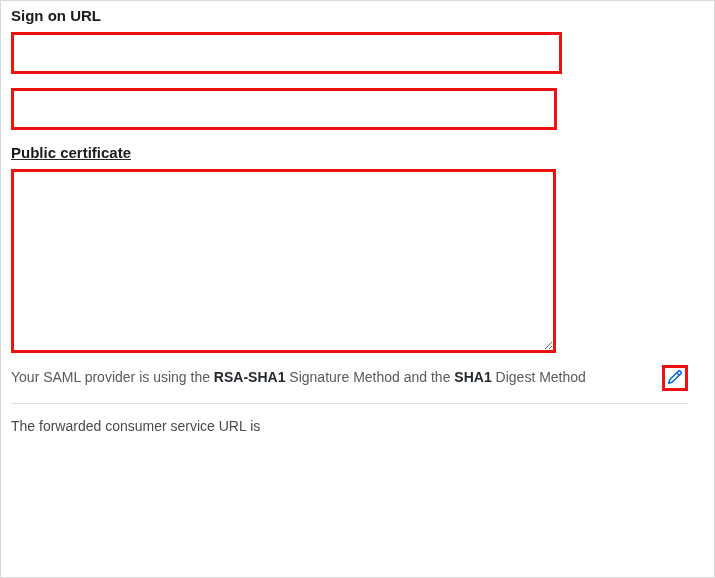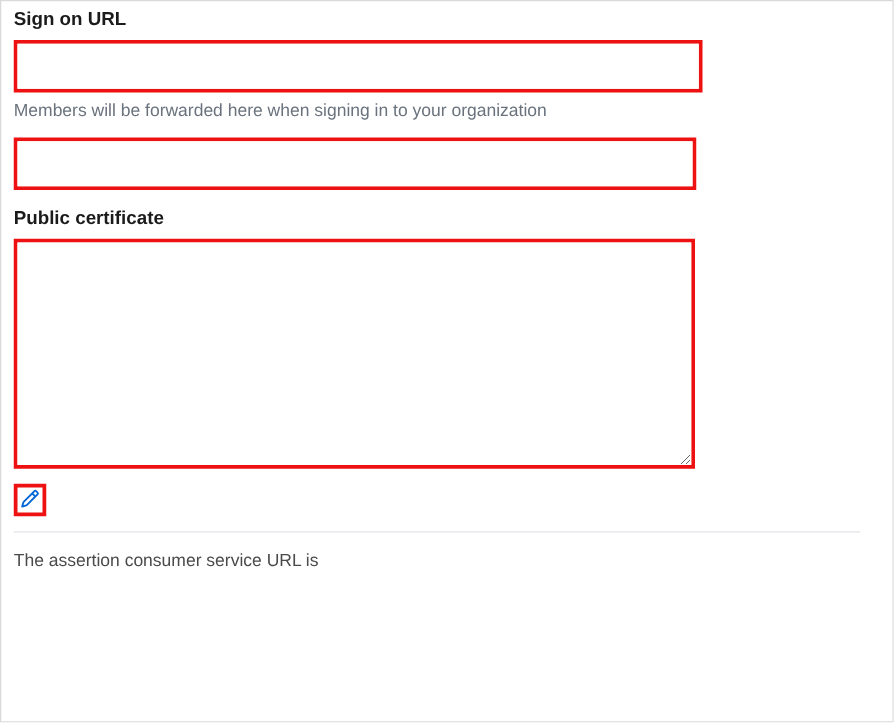--- a/index.html
+++ b/index.html
@@ -95,44 +95,46 @@
 </head>
 <body>
 
 <div class="panel">
 
   <div class="field">
     <label class="field-label">Sign on URL</label>
     <span class="highlight-red" style="width:551px;">
       <input type="text" class="text-input" value="" style="">
     </span>
-    <p class="helper">Members will be forwarded here when signing in to your organization</p>
   </div>
 
   <div class="field">
     <span class="highlight-red" style="width:546px;">
       <input type="text" class="text-input narrow" value="" style="">
     </span>
   </div>
 
-  <div class="field" style="margin-bottom:6px;">
+  <div class="field" style="margin-bottom:6px;text-decoration:underline;">
     <label class="field-label">Public certificate</label>
     <span class="highlight-red textarea-wrap">
       <textarea class="cert-area" style=""></textarea>
     </span>
   </div>
 
   <div class="summary-row">
+    <span class="summary-text">
+      <span>Your SAML provider is using the </span><strong>RSA-SHA1</strong><span> Signature Method</span><span> and the </span><strong>SHA1</strong><span> Digest Method</span>
+    </span>
     <span class="edit-btn">
       <span>
         <svg viewBox="0 0 16 16">
             <path d="M11.013 1.427a1.75 1.75 0 0 1 2.474 0l1.086 1.086a1.75 1.75 0 0 1 0 2.474l-8.61 8.61c-.21.21-.47.364-.756.445l-3.251.93a.75.75 0 0 1-.927-.928l.929-3.25c.081-.286.235-.547.445-.758l8.61-8.61Zm1.414 1.06a.25.25 0 0 0-.354 0L10.811 3.75l1.439 1.44 1.263-1.263a.25.25 0 0 0 0-.354l-1.086-1.086ZM11.189 6.25 9.75 4.81l-6.286 6.287a.25.25 0 0 0-.064.108l-.558 1.953 1.953-.558a.25.25 0 0 0 .108-.064L11.189 6.25Z"></path>
           </svg>
       </span>
     </span>
   </div>
 
   <div class="acs-row">
-    <span>The assertion consumer service URL is</span>
+    <span>The forwarded consumer service URL is</span>
     <span></span>
   </div>
 
 </div>
 
 </body></html>

